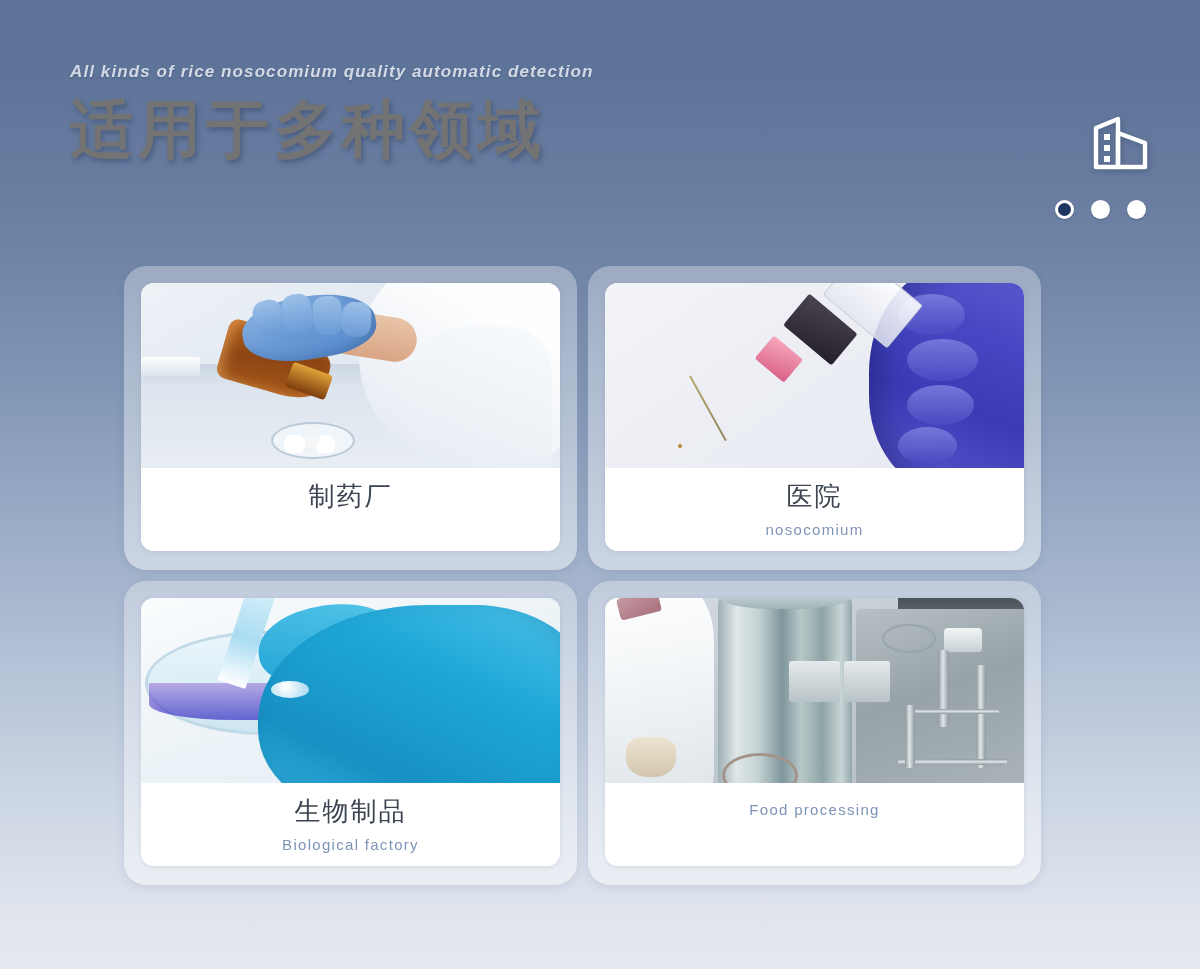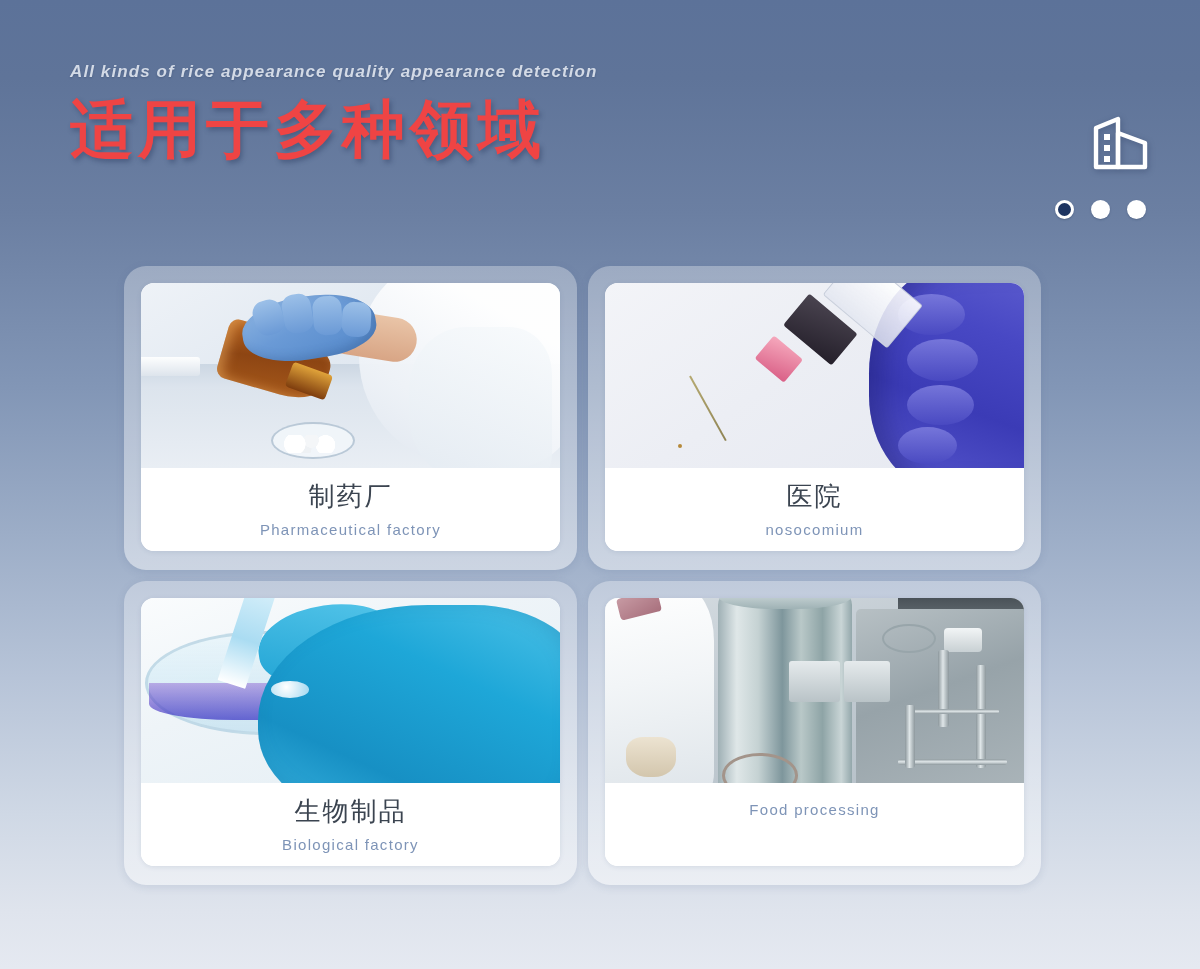--- a/index.html
+++ b/index.html
@@ -29,21 +29,21 @@
     letter-spacing:1.1px;
     color:#d3dae6;
     white-space:nowrap;
     text-shadow:0 1px 2px rgba(40,60,95,.35);
   }
   #headline {
     margin-top:10px;
     font-size:63px;
     font-weight:bold;
     letter-spacing:5px;
-    color:#ef4444;
+    color:#737373;
     line-height:1.18;
     white-space:nowrap;
     text-shadow:2px 3px 5px rgba(42,60,95,.45);
   }
 
   
   #building-icon { position:absolute; right:46px; top:112px; width:66px; height:62px;
                    filter:drop-shadow(1px 2px 3px rgba(40,58,92,.42)); }
 
   
@@ -206,21 +206,21 @@
              border:2.5px solid #98a5aa; border-radius:50%; }
   .fp-ring2 { position:absolute; left:28%; bottom:-8%; width:18%; height:24%;
               border:3px solid #a3948a; border-radius:50%; }
   .fp-darktop { position:absolute; right:0; top:0; width:30%; height:16%;
                 background:linear-gradient(180deg,#4a5258,#6d777d); }
 </style>
 </head>
 <body>
 
 <div id="header">
-  <div id="eyebrow">All kinds of rice appearance quality appearance detection</div>
+  <div id="eyebrow">All kinds of rice nosocomium quality automatic detection</div>
   <div id="headline">适用于多种领域</div>
 </div>
 
 <svg id="building-icon" viewBox="0 0 66 62">
   <path d="M8 16 L30 7 L30 55 L8 55 Z" fill="none" stroke="#ffffff" stroke-width="4.4" stroke-linejoin="round"></path>
   <path d="M30 21 L57 31 L57 55 L30 55 Z" fill="none" stroke="#ffffff" stroke-width="4.4" stroke-linejoin="round"></path>
   <rect x="16" y="22" width="6" height="6" fill="#ffffff"></rect>
   <rect x="16" y="33" width="6" height="6" fill="#ffffff"></rect>
   <rect x="16" y="44" width="6" height="6" fill="#ffffff"></rect>
 </svg>
@@ -247,21 +247,20 @@
         <div class="ph-glove"></div>
         <div class="ph-finger" style="left:27%;top:9%;width:7%;height:19%;transform:rotate(-16deg);"></div>
         <div class="ph-finger" style="left:34%;top:6%;width:7%;height:21%;transform:rotate(-10deg);"></div>
         <div class="ph-finger" style="left:41%;top:7%;width:7%;height:21%;transform:rotate(-4deg);"></div>
         <div class="ph-finger" style="left:48%;top:10%;width:7%;height:19%;transform:rotate(3deg);"></div>
         <div class="ph-dish"></div>
         <div class="ph-pills"></div>
       </div>
       <div class="card-caption">
         <div class="card-title">制药厂</div>
-        <div class="card-sub">Pharmaceutical factory</div>
       </div>
     </div>
   </div>
 
   <div class="card-frame">
     <div class="card-inner">
       <div class="card-photo">
         <div class="sy-bg"></div>
         <div class="sy-hand"></div>
         <div class="sy-knuckle" style="right:14%;top:6%;width:16%;height:22%;"></div>

